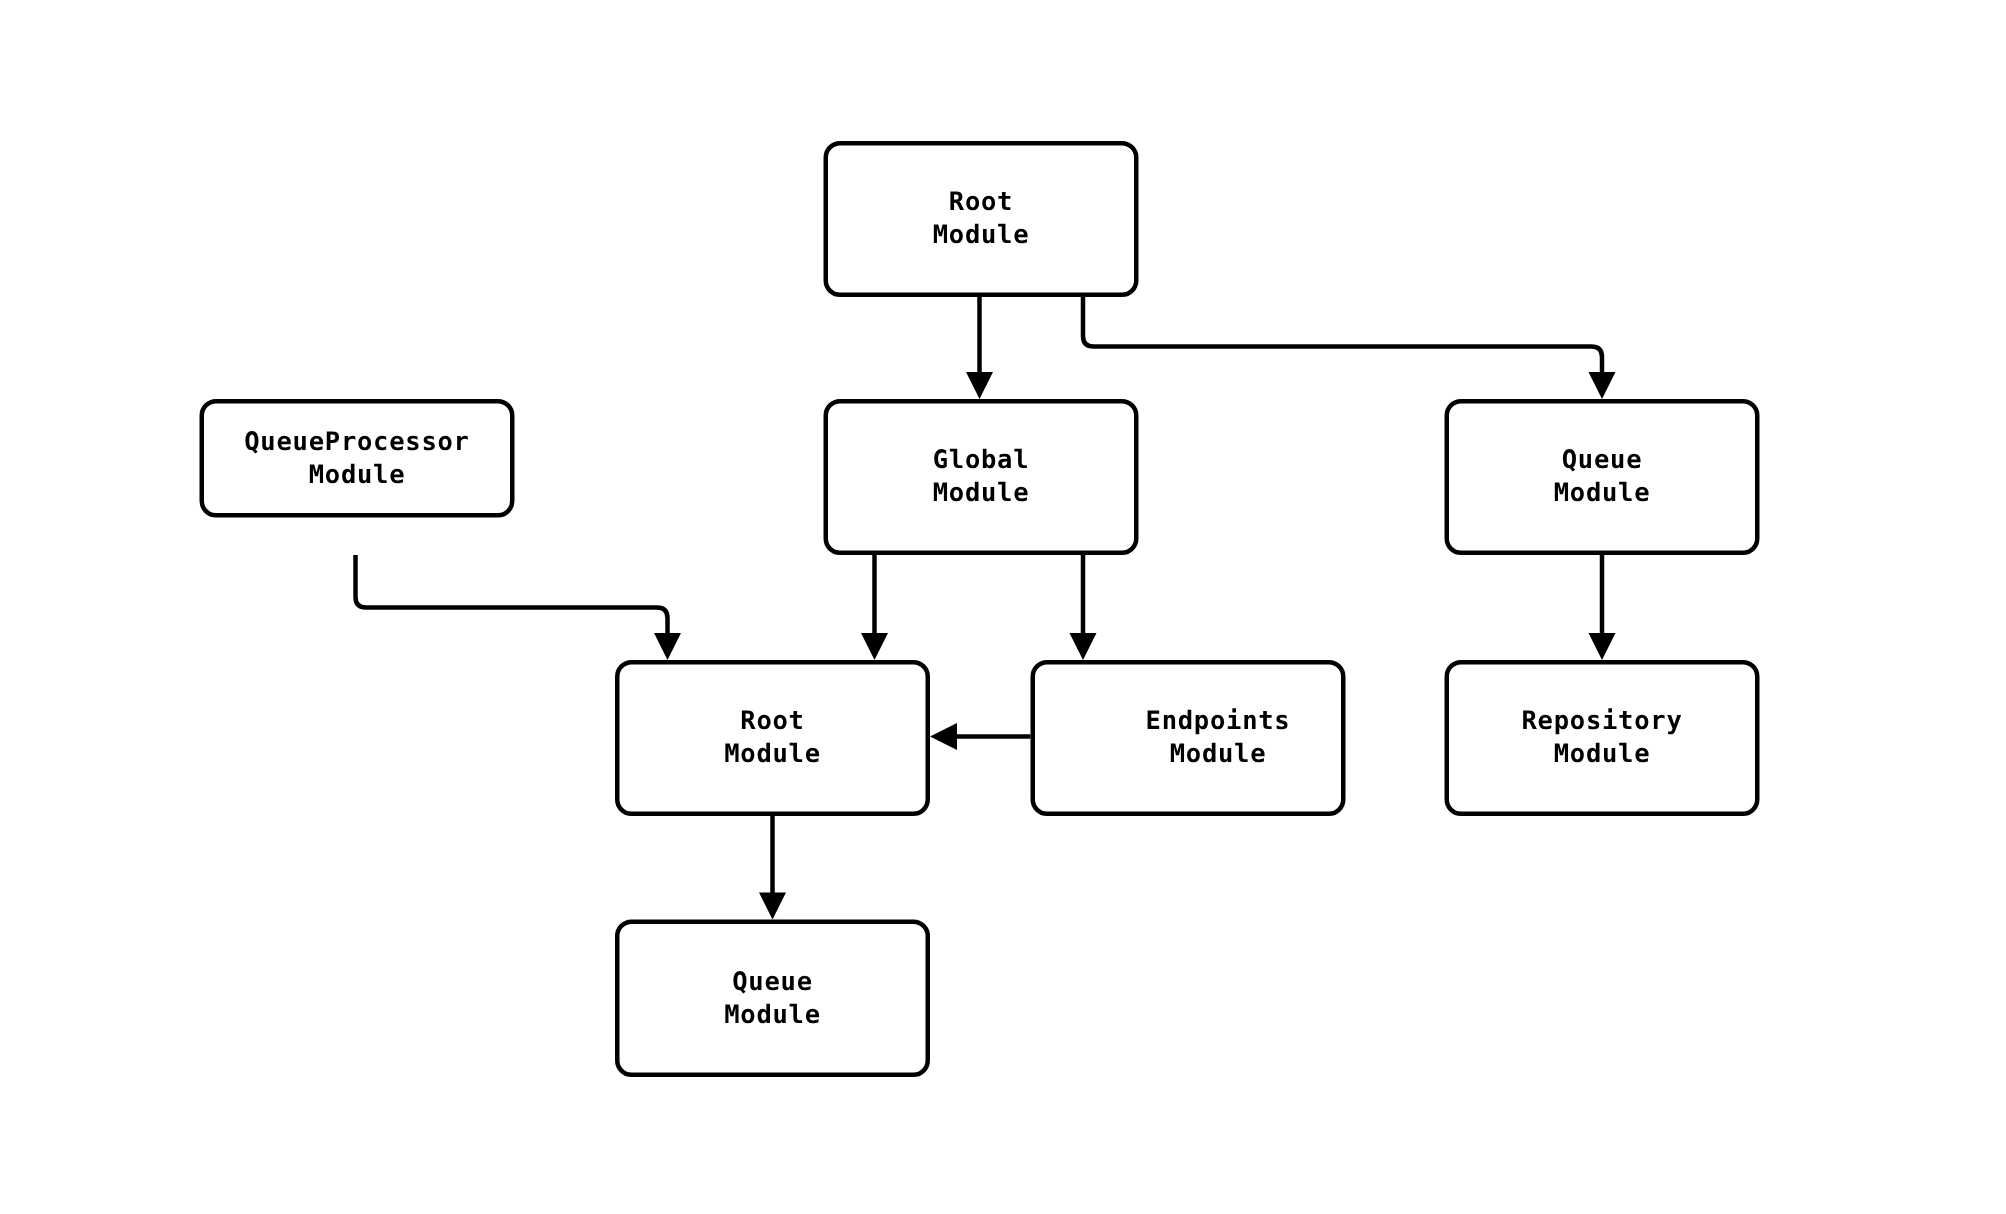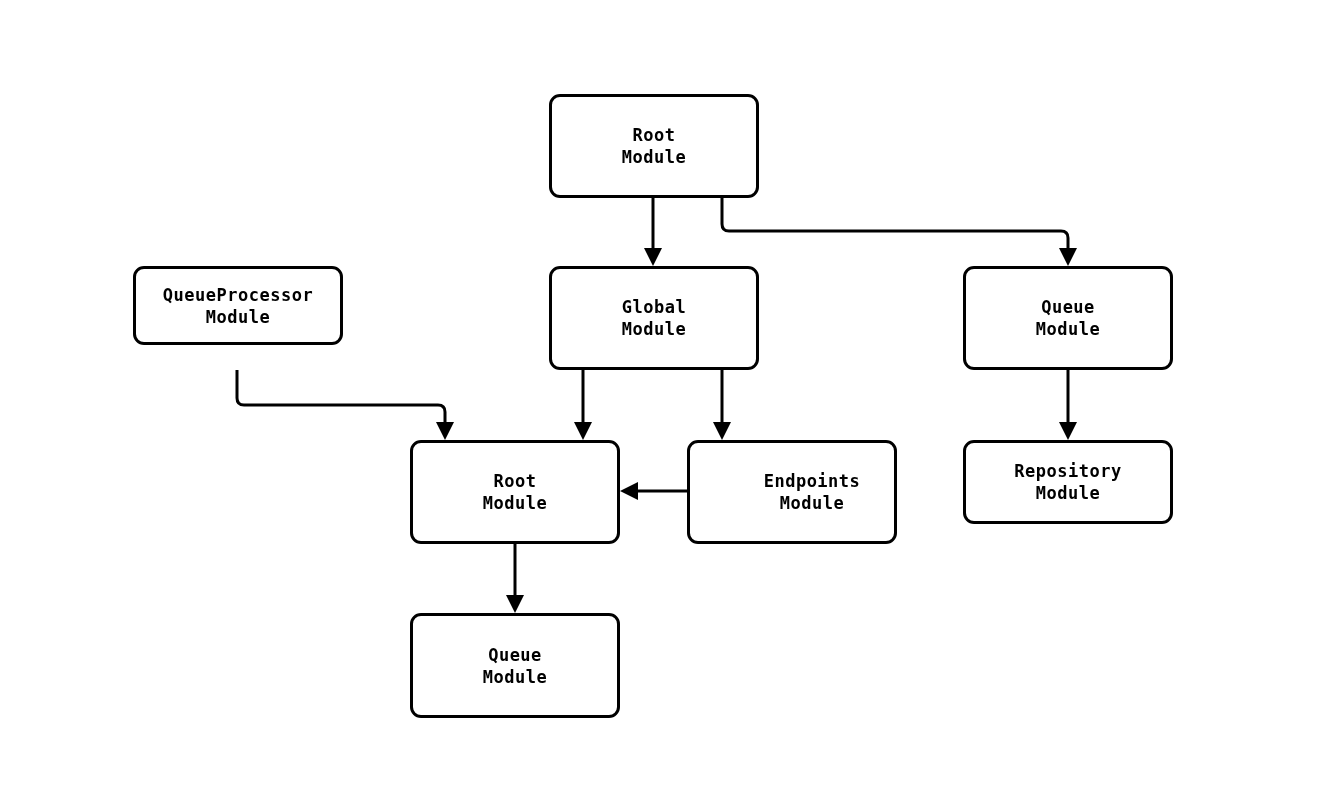--- a/index.html
+++ b/index.html
@@ -131,21 +131,21 @@
   <div class="node-box" style="left:410px; top:440px; width:210px; height:104px;">
     <div class="node-label">Root</div>
     <div class="node-label">Module</div>
   </div>
 
   <div class="node-box" style="left:687px; top:440px; width:210px; height:104px;padding-left:40px;">
     <div class="node-label">Endpoints</div>
     <div class="node-label">Module</div>
   </div>
 
-  <div class="node-box" style="left:963px; top:440px; width:210px; height:84px;">
+  <div class="node-box" style="left:963px; top:440px; width:210px; height:104px;">
     <div class="node-label">Repository</div>
     <div class="node-label">Module</div>
   </div>
 
   <div class="node-box" style="left:410px; top:613px; width:210px; height:105px;">
     <div class="node-label">Queue</div>
     <div class="node-label">Module</div>
   </div>
 
 </div>

